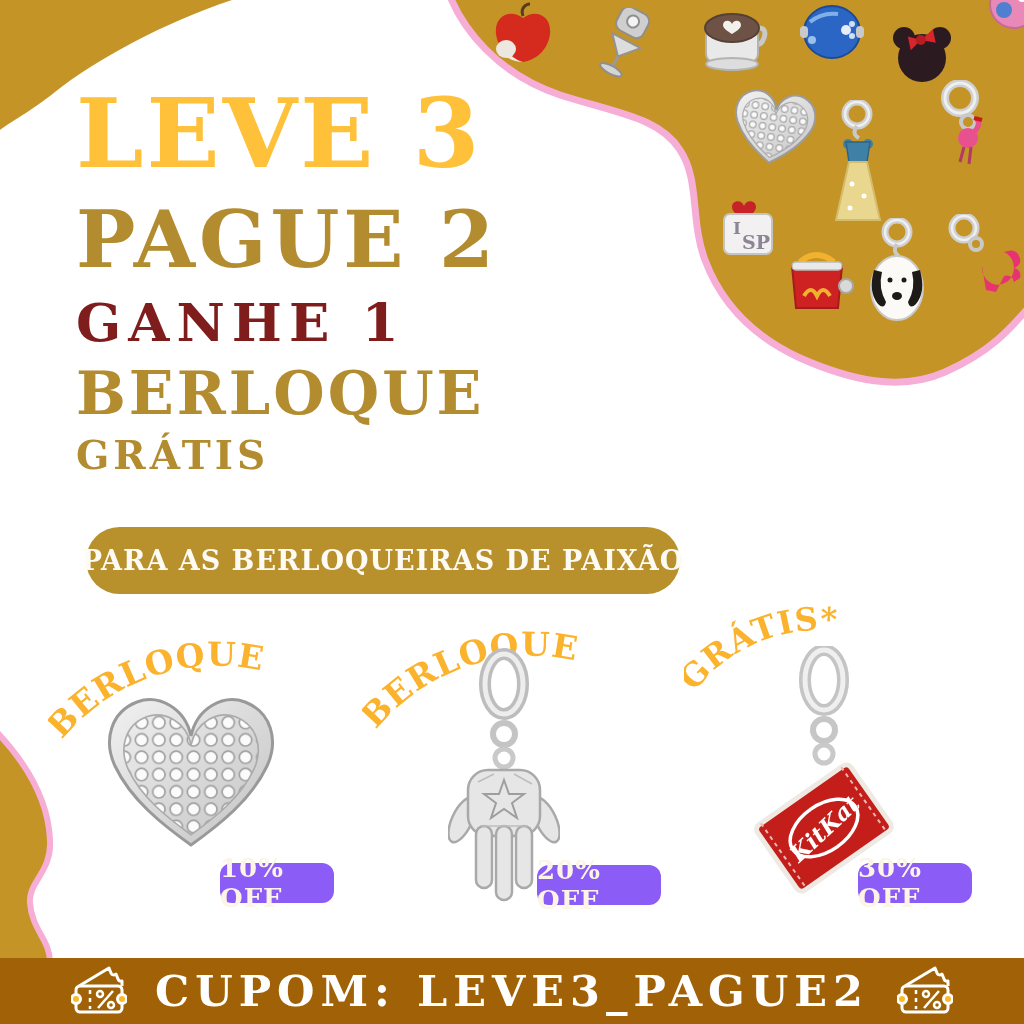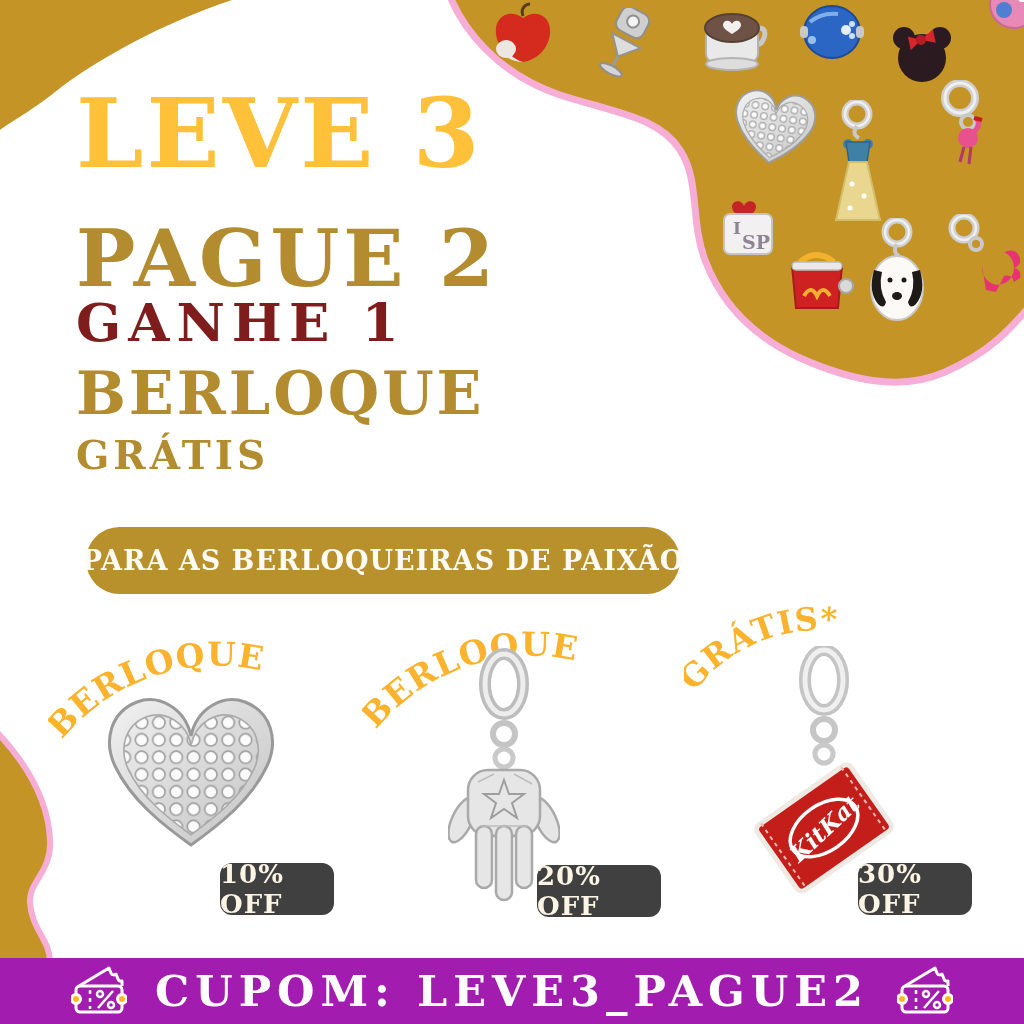--- a/index.html
+++ b/index.html
@@ -5,42 +5,42 @@
   html,body{margin:0;padding:0;background:#ffffff;}
   .poster{
     position:relative;width:1024px;height:1024px;overflow:hidden;
     background:#ffffff;font-family:"DejaVu Serif","Liberation Serif",serif;
   }
   svg{display:block;}
   .abs{position:absolute;}
   
   .headline-line{position:absolute;left:76px;font-weight:bold;white-space:nowrap;line-height:1;}
   .hl1{top:86px;font-size:96px;color:#FFC03A;letter-spacing:3px;text-align:center;}
-  .hl2{top:200px;font-size:79px;color:#B28C2E;letter-spacing:4px;margin-top:19px;}
+  .hl2{top:200px;font-size:79px;color:#B28C2E;letter-spacing:4px;}
   .hl3{top:296px;font-size:53px;color:#7f1d1d;letter-spacing:7px;}
   .hl4{top:364px;font-size:59px;color:#B28C2E;letter-spacing:3px;}
   .hl5{top:436px;font-size:39px;color:#B28C2E;letter-spacing:4px;}
   
   .pill{
     position:absolute;left:74px;top:527px;width:594px;height:67px;
     background:#B8902C;border-radius:34px;display:flex;align-items:center;justify-content:center;margin-left:12px;
   }
   .pill span{color:#FDFBF4;font-size:27px;font-weight:bold;letter-spacing:1px;white-space:nowrap;}
   
   .badge{
-    position:absolute;height:52px;background:#404040;border-radius:12px;
+    position:absolute;height:40px;background:#8b5cf6;border-radius:12px;
     display:flex;align-items:center;justify-content:center;
     color:#FCF4E4;font-size:26px;font-weight:bold;letter-spacing:1px;
   }
   .badge1{left:220px;top:863px;width:114px;}
   .badge2{left:537px;top:865px;width:124px;}
   .badge3{left:858px;top:863px;width:114px;}
   
   .coupon-bar{
-    position:absolute;left:0;top:958px;width:1024px;height:66px;background:#a21caf;
+    position:absolute;left:0;top:958px;width:1024px;height:66px;background:#a16207;
     display:flex;align-items:center;justify-content:center;gap:28px;
   }
   .coupon-bar .bar-text{
     color:#ffffff;font-size:43px;font-weight:bold;letter-spacing:6px;white-space:nowrap;
   }
   .arc-label text{fill:#FBB32E;font-family:"DejaVu Serif","Liberation Serif",serif;font-weight:bold;}
 </style>
 </head>
 <body>
 

